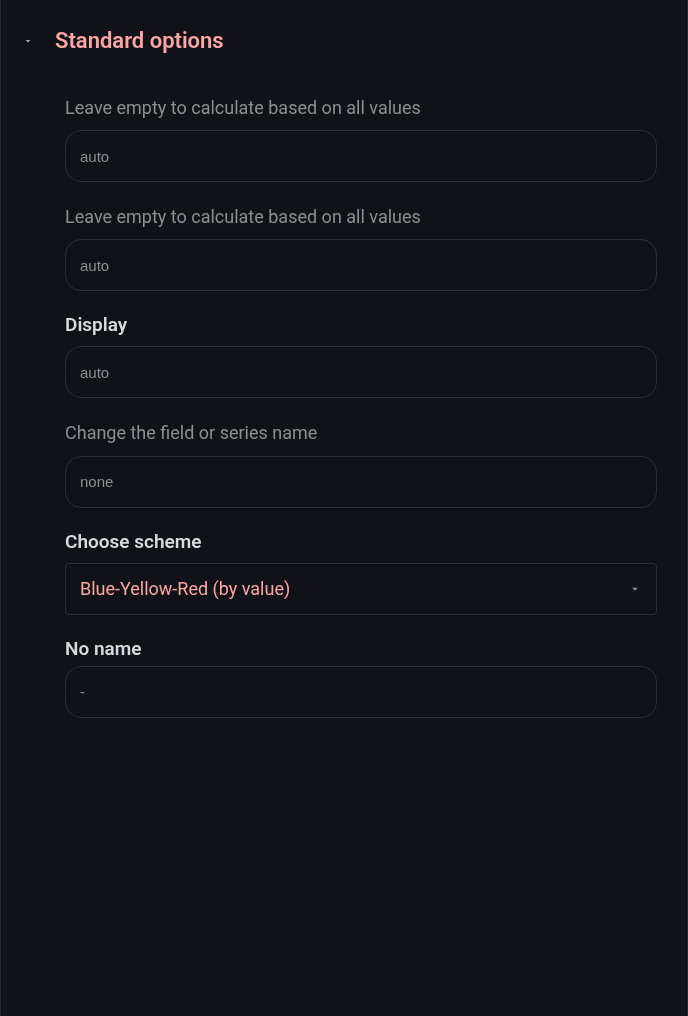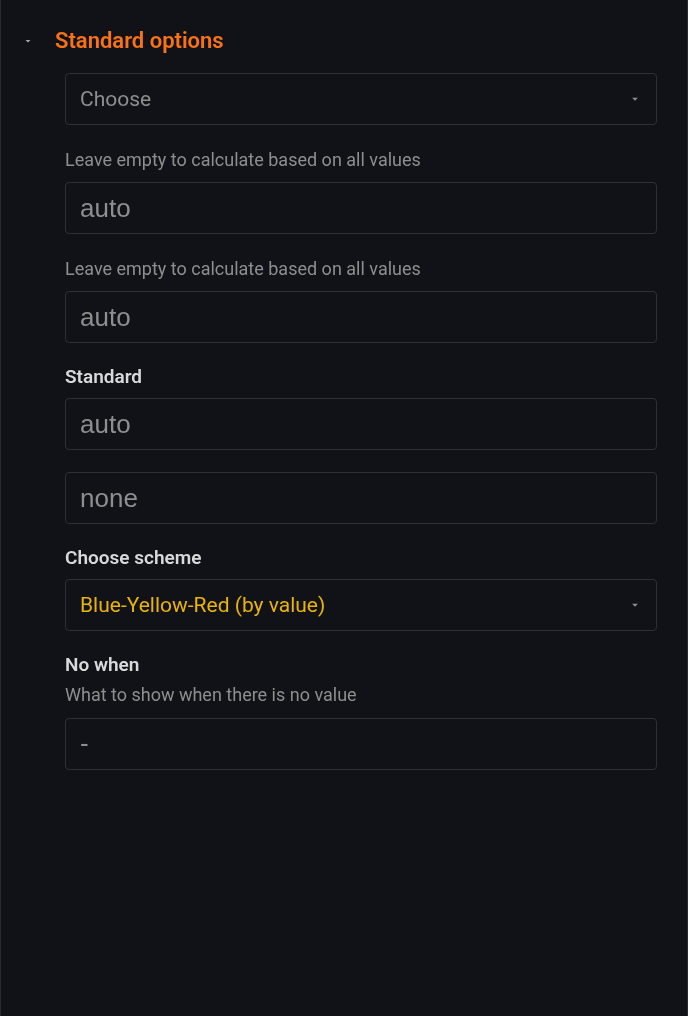--- a/index.html
+++ b/index.html
@@ -35,21 +35,21 @@
       align-items: center;
       justify-content: center;
       flex-shrink: 0;
     }
     .chevron-icon svg {
       fill: #9fa7b3;
     }
     .section-title {
       font-size: 22px;
       font-weight: 600;
-      color: #f97316;
+      color: #fca5a5;
     }
     .fields {
       padding-left: 44px;
       padding-right: 10px;
     }
     .field {
       margin-bottom: 22px;
     }
     .field-label {
       font-size: 19px;
@@ -61,44 +61,44 @@
       font-size: 18px;
       color: #8e8e8e;
       margin-bottom: 10px;
       line-height: 1.4;
     }
     .input-control {
       width: 100%;
       height: 52px;
       background-color: #111217;
       border: 1px solid #2f2f34;
-      border-radius: 4px;
+      border-radius: 16px;
       color: #c7c7c9;
-      font-size: 26px;
+      font-size: 15px;
       padding: 0 14px;
       outline: none;
     }
     .input-control::placeholder {
       color: #8e8e8e;
     }
     .select-control {
       width: 100%;
       height: 52px;
       background-color: #111217;
       border: 1px solid #2f2f34;
       border-radius: 4px;
       display: flex;
       align-items: center;
       justify-content: space-between;
       padding: 0 14px;
       cursor: pointer;
     }
     .select-value {
-      font-size: 21px;
-      color: #eab308;
+      font-size: 18px;
+      color: #fca5a5;
     }
     .select-placeholder {
       font-size: 21px;
       color: #8e8e8e;
     }
     .select-chevron {
       width: 14px;
       height: 14px;
       display: flex;
       align-items: center;
@@ -120,61 +120,53 @@
       <svg width="12" height="12" viewBox="0 0 24 24">
           <path d="M7 10l5 5 5-5z"></path>
         </svg>
     </span>
     <span class="section-title">Standard options</span>
   </div>
 
   <div class="fields">
 
     <div class="field">
-      <div class="select-control">
-        <span class="select-placeholder">Choose</span>
-        <span class="select-chevron">
-          <svg width="14" height="14" viewBox="0 0 24 24">
-              <path d="M7 10l5 5 5-5z"></path>
-            </svg>
-        </span>
-      </div>
     </div>
 
     <div class="field">
       <div class="field-description">Leave empty to calculate based on all values</div>
       <input type="text" class="input-control" placeholder="auto" style="">
     </div>
 
     <div class="field">
       <div class="field-description">Leave empty to calculate based on all values</div>
       <input type="text" class="input-control" placeholder="auto" style="">
     </div>
 
     <div class="field">
-      <div class="field-label label-no-desc">Standard</div>
+      <div class="field-label label-no-desc">Display</div>
       <input type="text" class="input-control" placeholder="auto" style="">
     </div>
 
     <div class="field">
+      <div class="field-description">Change the field or series name</div>
       <input type="text" class="input-control" placeholder="none" style="">
     </div>
 
     <div class="field">
       <div class="field-label label-no-desc">Choose scheme</div>
       <div class="select-control">
         <span class="select-value">Blue-Yellow-Red (by value)</span>
         <span class="select-chevron">
           <svg width="14" height="14" viewBox="0 0 24 24">
               <path d="M7 10l5 5 5-5z"></path>
             </svg>
         </span>
       </div>
     </div>
 
     <div class="field">
-      <div class="field-label">No when</div>
-      <div class="field-description">What to show when there is no value</div>
+      <div class="field-label">No name</div>
       <input type="text" class="input-control" placeholder="-" style="">
     </div>
 
   </div>
 </div>
 
 </body></html>

